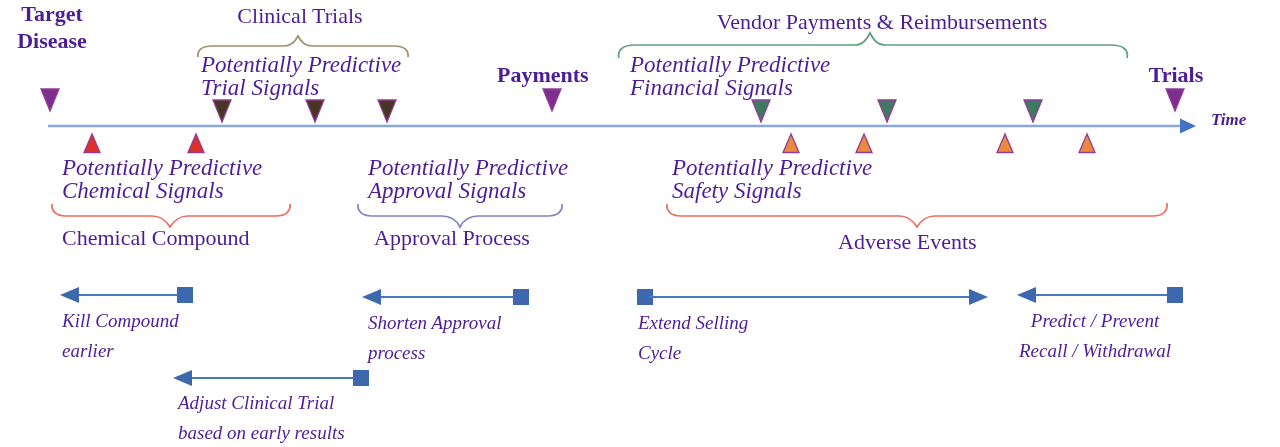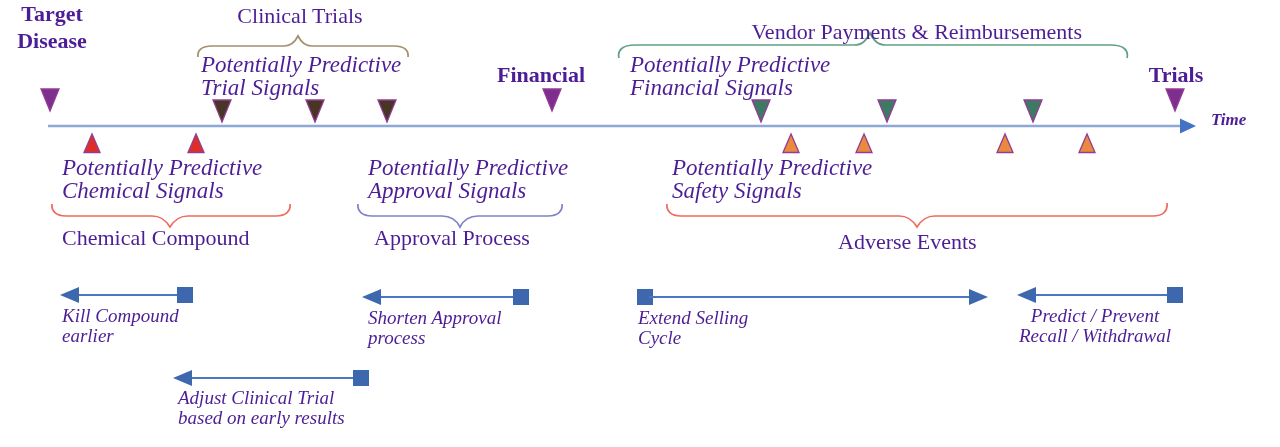--- a/index.html
+++ b/index.html
@@ -9,21 +9,21 @@
     background:#ffffff;
     font-family:"Liberation Serif", serif;
     color:#4c1d95;
     overflow:hidden;
   }
   .abs{position:absolute;white-space:pre-line;}
   .bold-title{font-size:22px;font-weight:bold;line-height:27px;}
   .plain-title{font-size:22px;line-height:26px;}
   .signal-label{font-size:23px;font-style:italic;line-height:23px;}
   .group-label{font-size:22px;line-height:24px;}
-  .action-label{font-size:19px;font-style:italic;line-height:20px;}
+  .action-label{font-size:19px;font-style:italic;line-height:30px;}
   .time-label{font-size:17px;font-weight:bold;font-style:italic;}
   .center{text-align:center;}
   svg.overlay{position:absolute;left:0;top:0;width:1280px;height:447px;}
 </style>
 </head>
 <body>
 
 <div class="canvas">
 
   <svg class="overlay" viewBox="0 0 1280 447">
@@ -96,23 +96,23 @@
   </svg>
 
   <div class="abs bold-title center" style="left:0;top:28;width:104px;">Target
 Disease</div>
 
   <div class="abs plain-title center" style="left:195px;top:3px;width:210px;">Clinical Trials</div>
 
   <div class="abs signal-label" style="left:201px;top:53px;">Potentially Predictive
 Trial Signals</div>
 
-  <div class="abs bold-title" style="left:497px;top:61px;">Financial</div>
+  <div class="abs bold-title" style="left:497px;top:61px;">Payments</div>
 
-  <div class="abs plain-title center" style="left:682px;top:19px;width:400px;text-align:right;">Vendor Payments &amp; Reimbursements</div>
+  <div class="abs plain-title center" style="left:682px;top:9px;width:400px;">Vendor Payments &amp; Reimbursements</div>
 
   <div class="abs signal-label" style="left:630px;top:53px;">Potentially Predictive
 Financial Signals</div>
 
   <div class="abs bold-title center" style="left:1135px;top:61px;width:82px;">Trials</div>
 
   <div class="abs time-label" style="left:1211px;top:110px;">Time</div>
 
   <div class="abs signal-label" style="left:62px;top:156px;">Potentially Predictive
 Chemical Signals</div>

